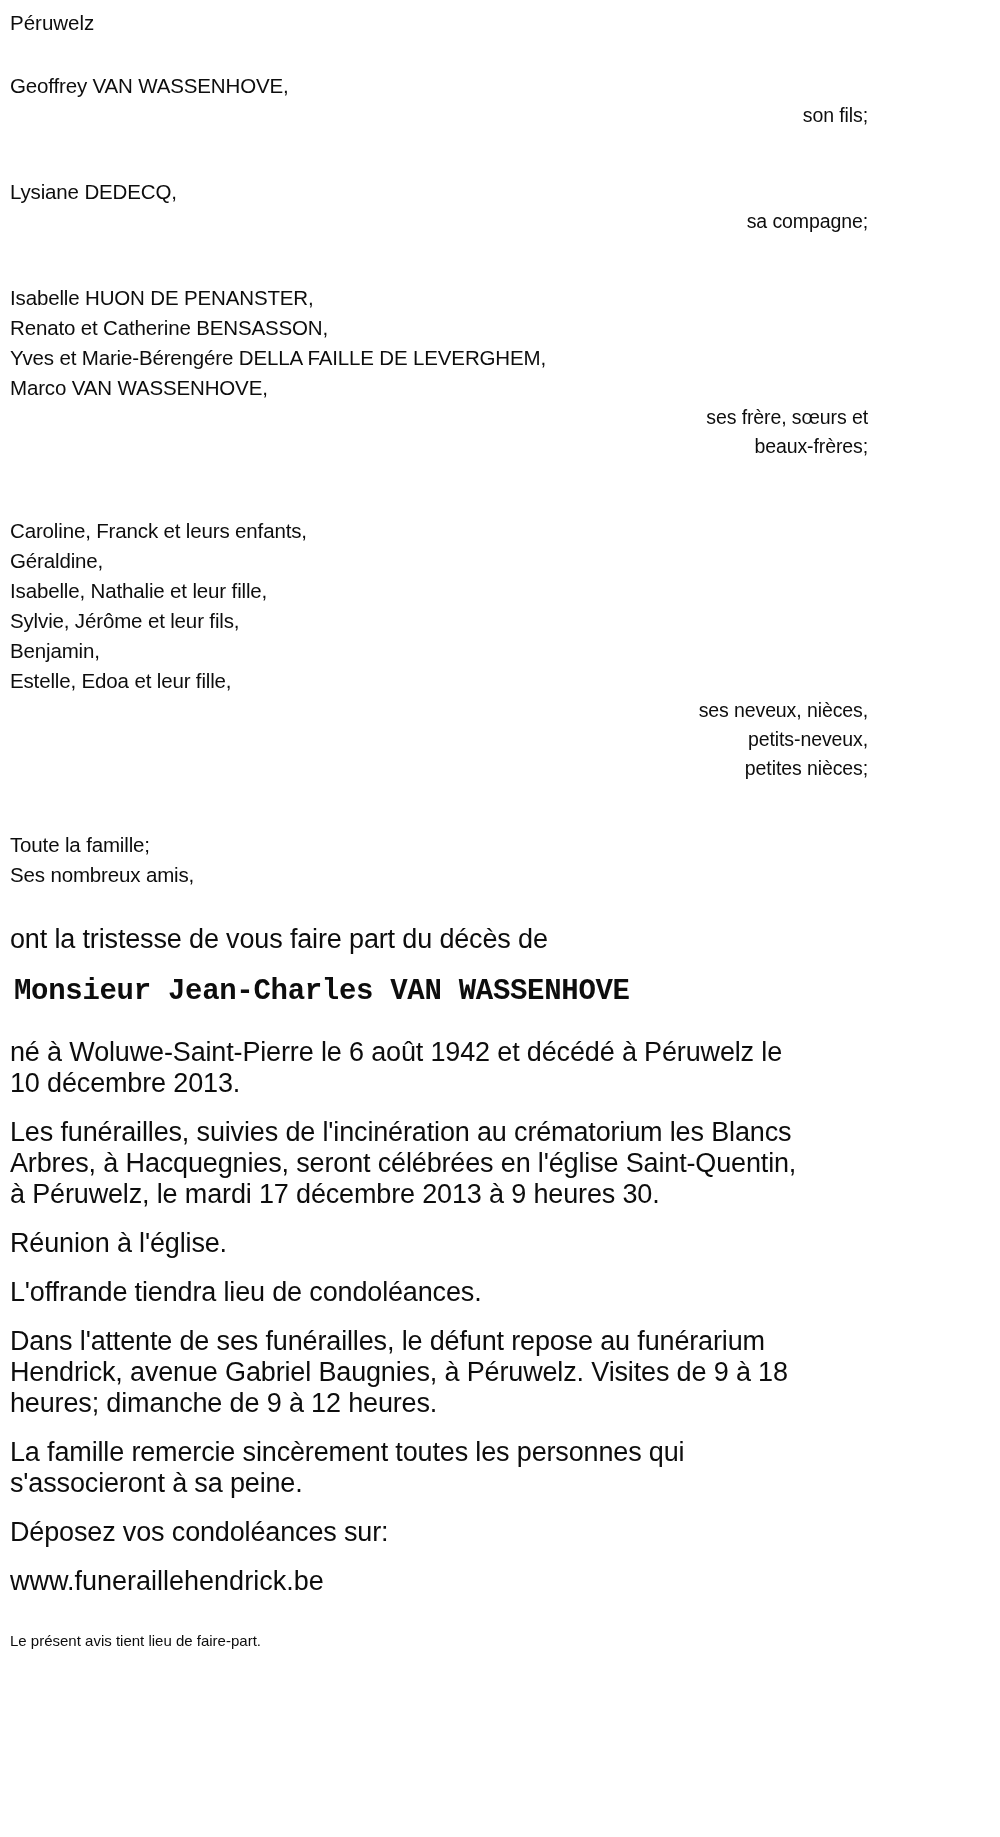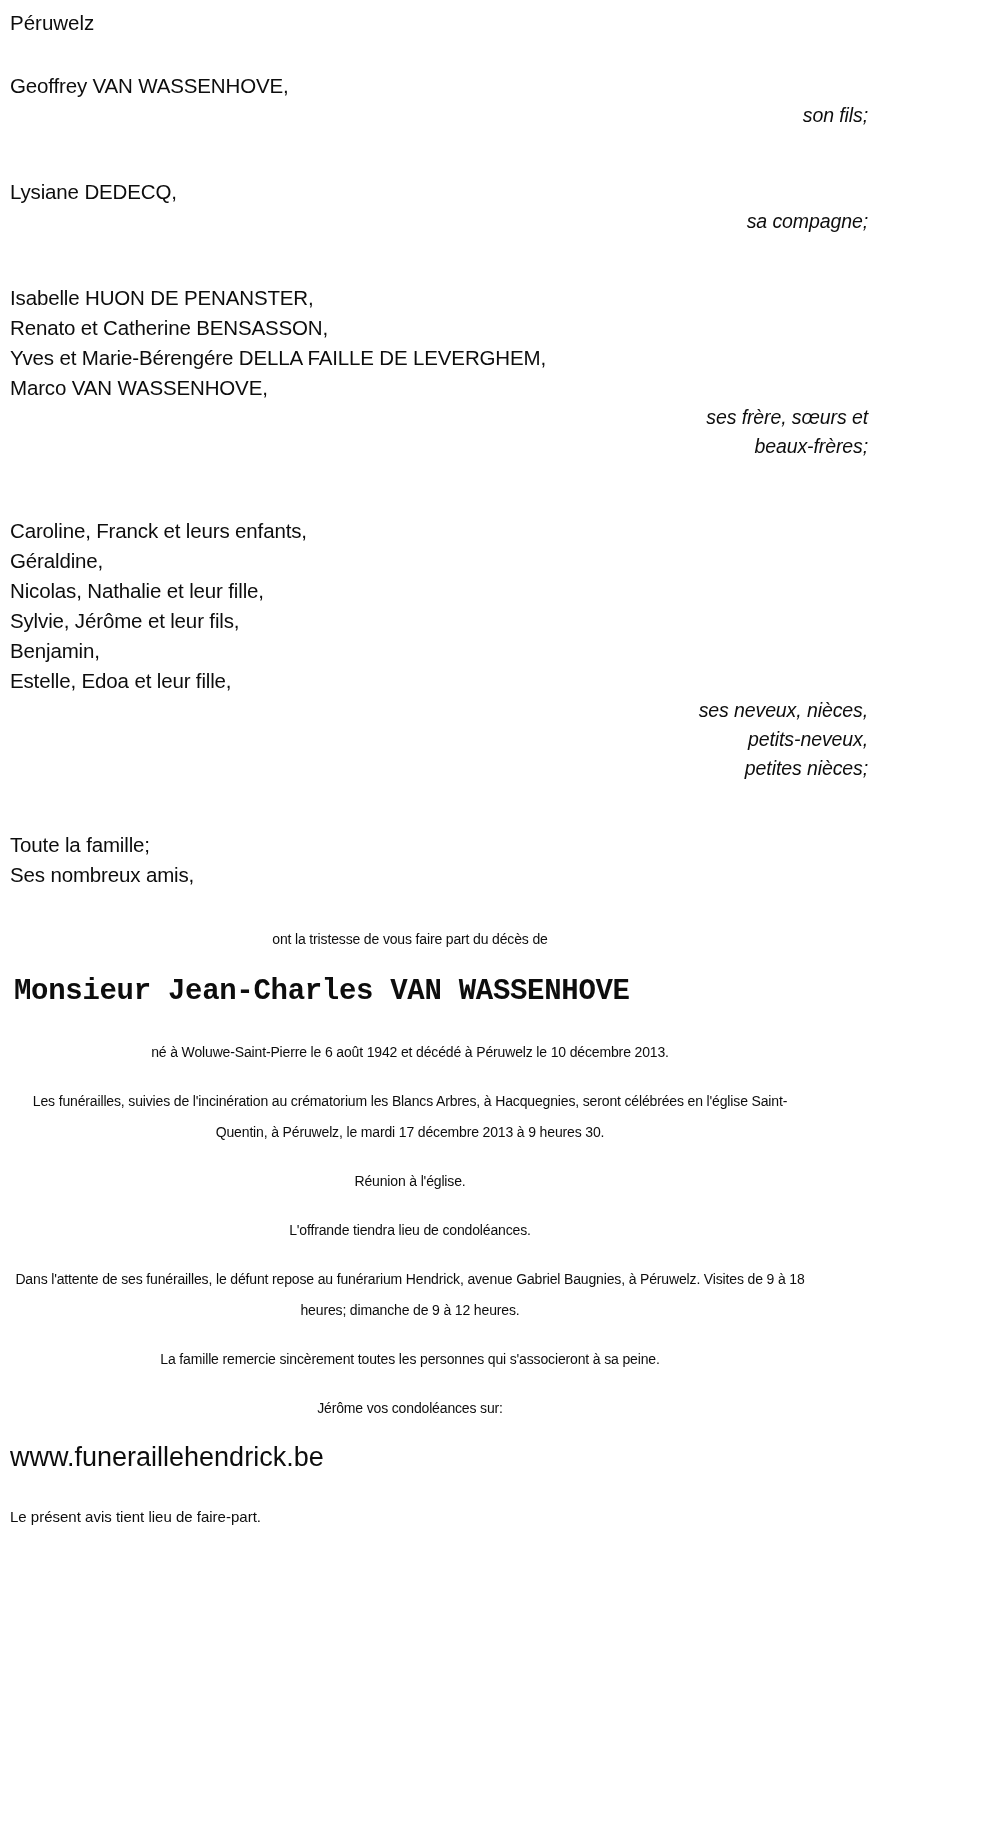--- a/index.html
+++ b/index.html
@@ -44,21 +44,20 @@
   }
   .names {
     margin: 0;
   }
   .names .line {
     display: block;
   }
 
   .role {
     text-align: right;
-    font-style: italic;
     font-size: 19.5px;
     line-height: 29px;
     letter-spacing: -0.1px;
     padding-right: 2px;
   }
   .role span {
     display: block;
   }
 
   .gap-sm { height: 14px; }
@@ -70,26 +69,25 @@
     font-size: 29px;
     font-weight: bold;
     line-height: 38px;
     letter-spacing: -0.3px;
     margin: 16px 0 26px 4px;
     font-family: Liberation Mono, monospace;
   }
 
   
   .para {
-    font-size: 14px;
+    font-size: 27px;
     line-height: 31px;
     letter-spacing: -0.15px;
     margin: 0 0 18px 0;
     max-width: 800px;
-    text-align: center;
   }
 
   .url {
     font-size: 27px;
     line-height: 31px;
     margin: 0 0 18px 0;
   }
 
   .closing {
     font-size: 15px;
@@ -138,21 +136,21 @@
       <span>beaux-frères;</span>
     </div>
   </div>
 
   <div class="gap-md"></div>
 
   <div class="group">
     <div class="names">
       <span class="line">Caroline, Franck et leurs enfants,</span>
       <span class="line">Géraldine,</span>
-      <span class="line">Nicolas, Nathalie et leur fille,</span>
+      <span class="line">Isabelle, Nathalie et leur fille,</span>
       <span class="line">Sylvie, Jérôme et leur fils,</span>
       <span class="line">Benjamin,</span>
       <span class="line">Estelle, Edoa et leur fille,</span>
     </div>
     <div class="role">
       <span>ses neveux, nièces,</span>
       <span>petits-neveux,</span>
       <span>petites nièces;</span>
     </div>
   </div>
@@ -177,19 +175,19 @@
   <p class="para">Les funérailles, suivies de l'incinération au crématorium les Blancs Arbres, à Hacquegnies, seront célébrées en l'église Saint-Quentin, à Péruwelz, le mardi 17 décembre 2013 à 9 heures 30.</p>
 
   <p class="para">Réunion à l'église.</p>
 
   <p class="para">L'offrande tiendra lieu de condoléances.</p>
 
   <p class="para">Dans l'attente de ses funérailles, le défunt repose au funérarium Hendrick, avenue Gabriel Baugnies, à Péruwelz. Visites de 9 à 18 heures; dimanche de 9 à 12 heures.</p>
 
   <p class="para">La famille remercie sincèrement toutes les personnes qui s'associeront à sa peine.</p>
 
-  <p class="para">Jérôme vos condoléances sur:</p>
+  <p class="para">Déposez vos condoléances sur:</p>
 
   <div class="url">www.funeraillehendrick.be</div>
 
   <div class="closing">Le présent avis tient lieu de faire-part.</div>
 
 </div>
 
 </body></html>

